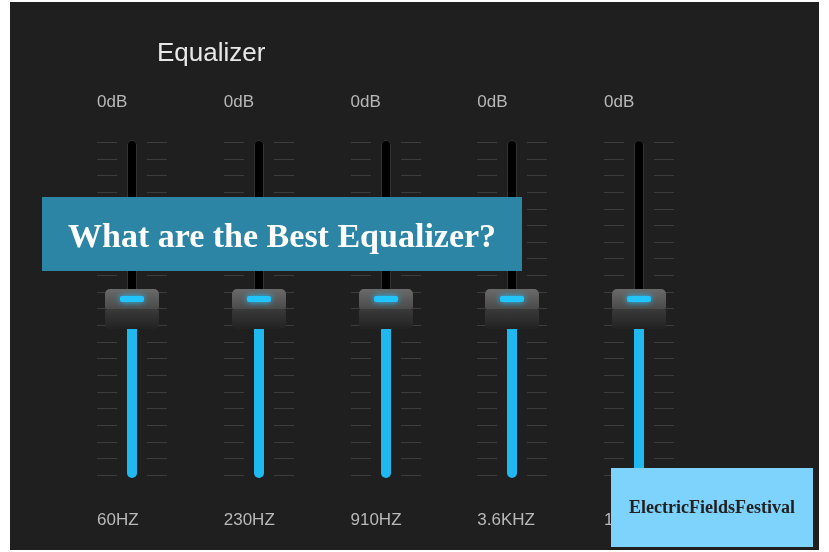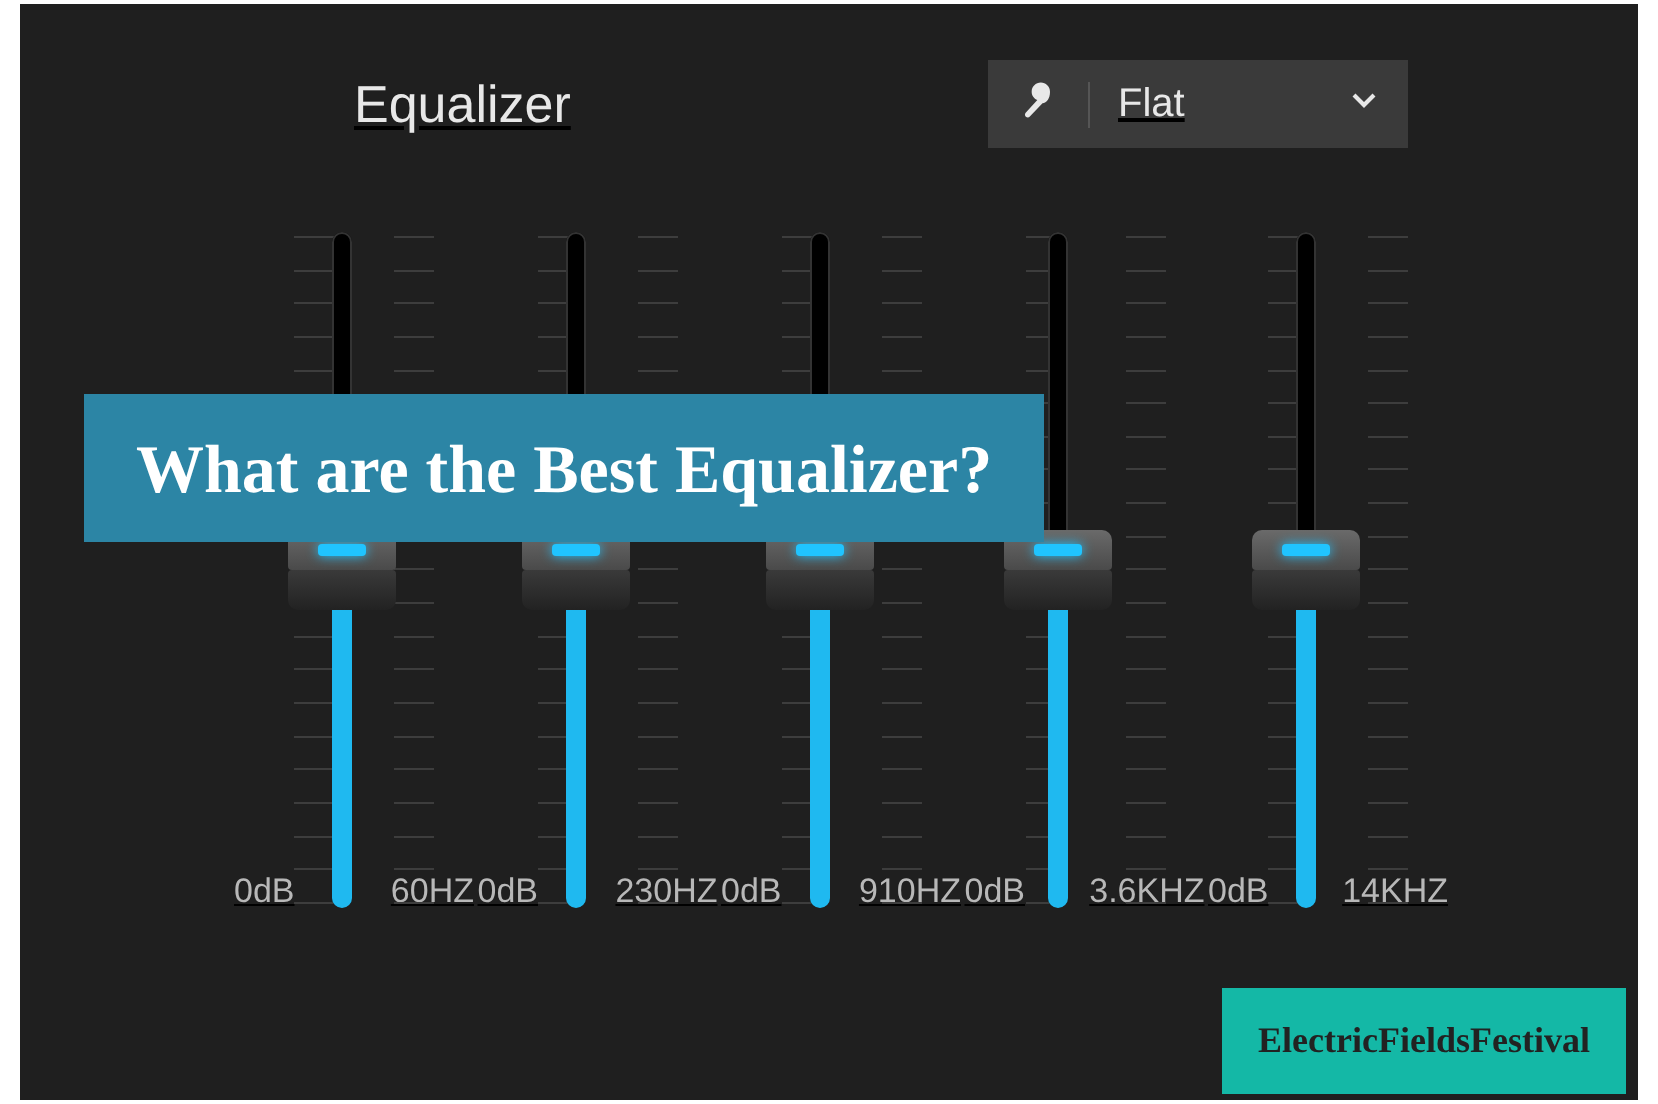--- a/index.html
+++ b/index.html
@@ -11,22 +11,21 @@
       overflow: hidden;
       position: relative;
     }
     .frame {
       position: absolute;
       left: 10px;
       top: 2px;
       width: 809px;
       height: 548px;
       background: #1f1f1f;
-      padding: 28px 40px 20px 52px;
-      text-decoration: underline;
+      padding: 28px 40px 20px 32px;
     }
     .header {
       display: flex;
       align-items: center;
       justify-content: space-between;
       padding: 0 75px 0 115px;
       height: 44px;
       margin-bottom: 18px;
     }
     .title {
@@ -56,22 +55,22 @@
     .chevron {
       color: #e8e8e8;
     }
     .bands {
       display: flex;
       justify-content: space-between;
       padding: 0 55px;
     }
     .band {
       display: flex;
-      flex-direction: row;
-      align-items: flex-end;
+      flex-direction: column;
+      align-items: flex-start;
       width: 120px;
     }
     .db-label, .freq-label {
       color: #b8b8b8;
       font-size: 17px;
       font-weight: 400;
       height: 24px;
     }
     .freq-label { margin-top: 26px; }
     .slider-wrap {
@@ -163,48 +162,35 @@
       color: #fff;
       font-family: Georgia, 'Times New Roman', serif;
       font-weight: 700;
       font-size: 34px;
       padding: 20px 26px 16px 26px;
     }
     .overlay-brand {
       position: absolute;
       right: 16px;
       bottom: 5px;
-      background: #14b8a6;
+      background: #7dd3fc;
       color: #222;
       font-family: Georgia, 'Times New Roman', serif;
       font-weight: 700;
       font-size: 18px;
-      padding: 16px 18px;
+      padding: 29px 18px;
     }
   </style>
 </head>
 <body>
 
 <div class="frame">
 
   <div class="header">
     <div class="title">Equalizer</div>
-    <div class="preset-box">
-      <span class="mic-icon">
-        <svg width="20" height="20" viewBox="0 0 24 24" fill="currentColor">
-            <path d="M18 7c0-3-2.5-5.5-5.5-5.5S7 4 7 7c0 2.3 1.4 4.2 3.4 5l-7 7.6c-.6.7-.6 1.8.1 2.4.7.6 1.8.6 2.4-.1L13.5 14c2.5-.5 4.5-2.8 4.5-7z"></path>
-          </svg>
-      </span>
-      <span class="preset-label">Flat</span>
-      <span class="chevron">
-        <svg width="20" height="20" viewBox="0 0 24 24" fill="none" stroke="currentColor" stroke-width="2.5">
-            <path d="M6 9l6 6 6-6"></path>
-          </svg>
-      </span>
-    </div>
   </div>
 
   <div class="bands" id="bands">
       <div class="band">
         <div class="db-label">0dB</div>
         <div class="slider-wrap">
           <div class="ticks">
             <div class="tickrow"></div>
             <div class="tickrow"></div>
             <div class="tickrow"></div>

